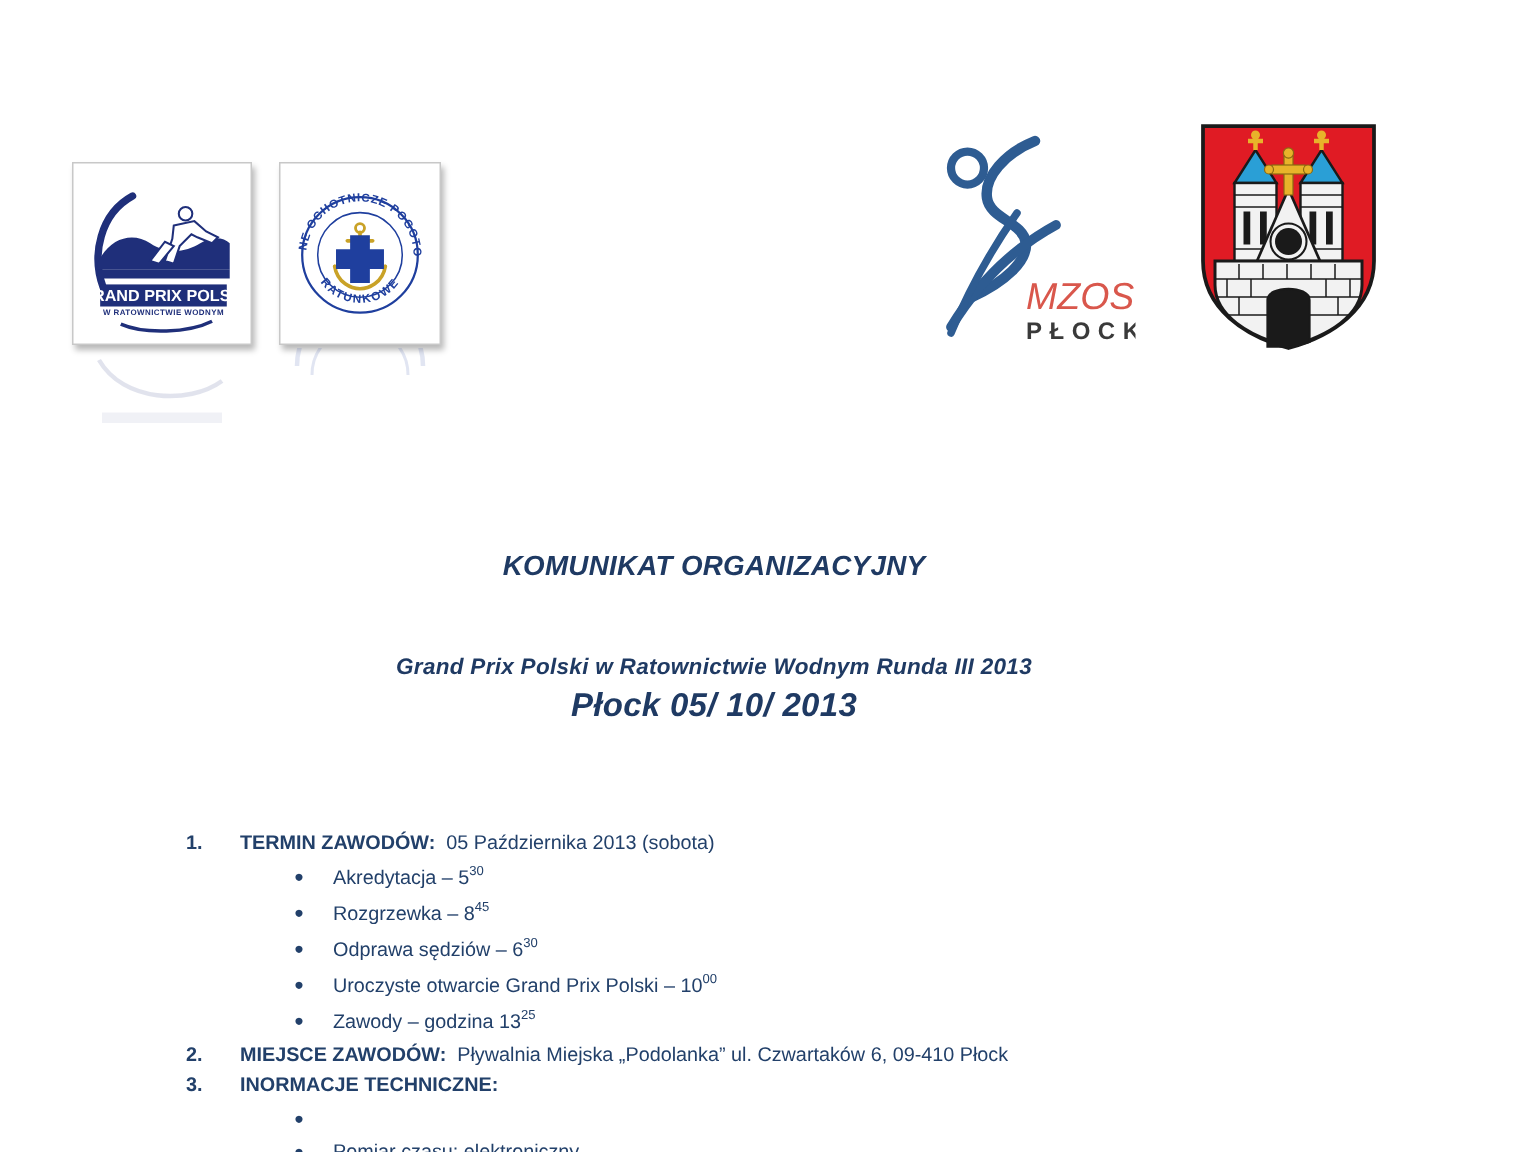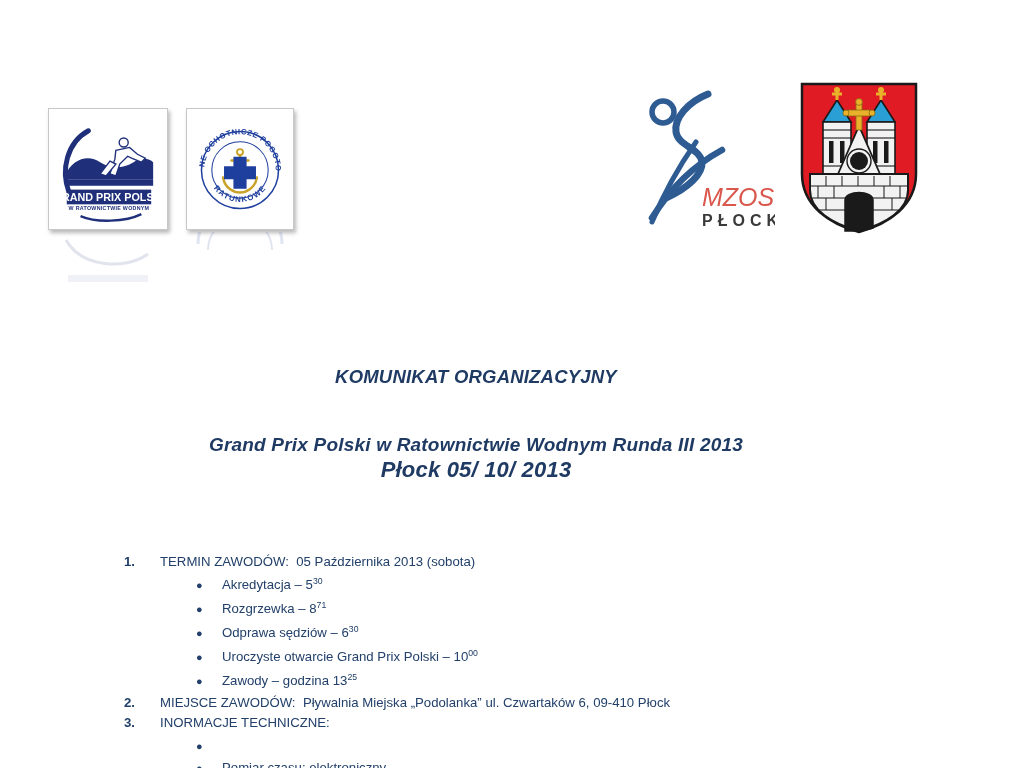--- a/index.html
+++ b/index.html
@@ -45,40 +45,40 @@
   .logo-reflection {
     position: absolute;
     opacity: 0.13;
     transform: scaleY(-1);
     filter: blur(0.4px);
     pointer-events: none;
   }
   #refl-gpp { left: 48px; top: 232px; width: 120px; height: 52px; }
   #refl-wopr { left: 186px; top: 232px; width: 108px; height: 52px; }
 
-  #logo-mzos { position: absolute; left: 630px; top: 84px; width: 145px; height: 150px; }
+  #logo-mzos { position: absolute; left: 612px; top: 84px; width: 145px; height: 150px; }
   #logo-herb { position: absolute; left: 796px; top: 78px; width: 126px; height: 158px; }
 
   
   #title-block {
     position: absolute;
     left: 0;
     top: 366px;
     width: 952px;
     text-align: center;
   }
   .doc-title {
     font-weight: bold;
     font-style: italic;
     color: #1f3a63;
     letter-spacing: 0.2px;
   }
   #title-main { font-size: 18.5px; line-height: 22px; }
   #title-spacer { height: 44px; }
-  #title-event { font-size: 19px; line-height: 25px; }
+  #title-event { font-size: 15px; line-height: 25px; }
   #title-date { font-size: 22px; line-height: 25px; }
 
   
   #content {
     position: absolute;
     left: 0;
     top: 552px;
     width: 1024px;
     font-size: 13.2px;
     color: #22406a;
@@ -90,21 +90,21 @@
     line-height: 20.5px;
     min-height: 20px;
   }
   .num-item .num {
     position: absolute;
     left: 124px;
     top: 0;
     font-weight: bold;
   }
   .num-item .lead {
-    font-weight: normal;
+    font-weight: bold;
     white-space: nowrap;
   }
   .num-item .rest { font-weight: normal; text-align: right; }
 
   .bul-item {
     position: relative;
     padding-left: 222px;
     line-height: 24px;
     min-height: 22px;
     white-space: nowrap;
@@ -279,21 +279,21 @@
     <span class="num">1.</span>
     <span class="lead">TERMIN ZAWODÓW:</span>
     <span class="rest">&nbsp;</span><span class="rest">05 Października 2013 (sobota)</span>
   </div>
   <div class="bul-item">
     <span class="dot">●</span>
     <span>Akredytacja  –  5</span><sup>30</sup>
   </div>
   <div class="bul-item">
     <span class="dot">●</span>
-    <span>Rozgrzewka – 8</span><sup>71</sup>
+    <span>Rozgrzewka – 8</span><sup>45</sup>
   </div>
   <div class="bul-item">
     <span class="dot">●</span>
     <span>Odprawa sędziów – 6</span><sup>30</sup>
   </div>
   <div class="bul-item">
     <span class="dot">●</span>
     <span>Uroczyste otwarcie Grand Prix Polski – 10</span><sup>00</sup>
   </div>
   <div class="bul-item">

